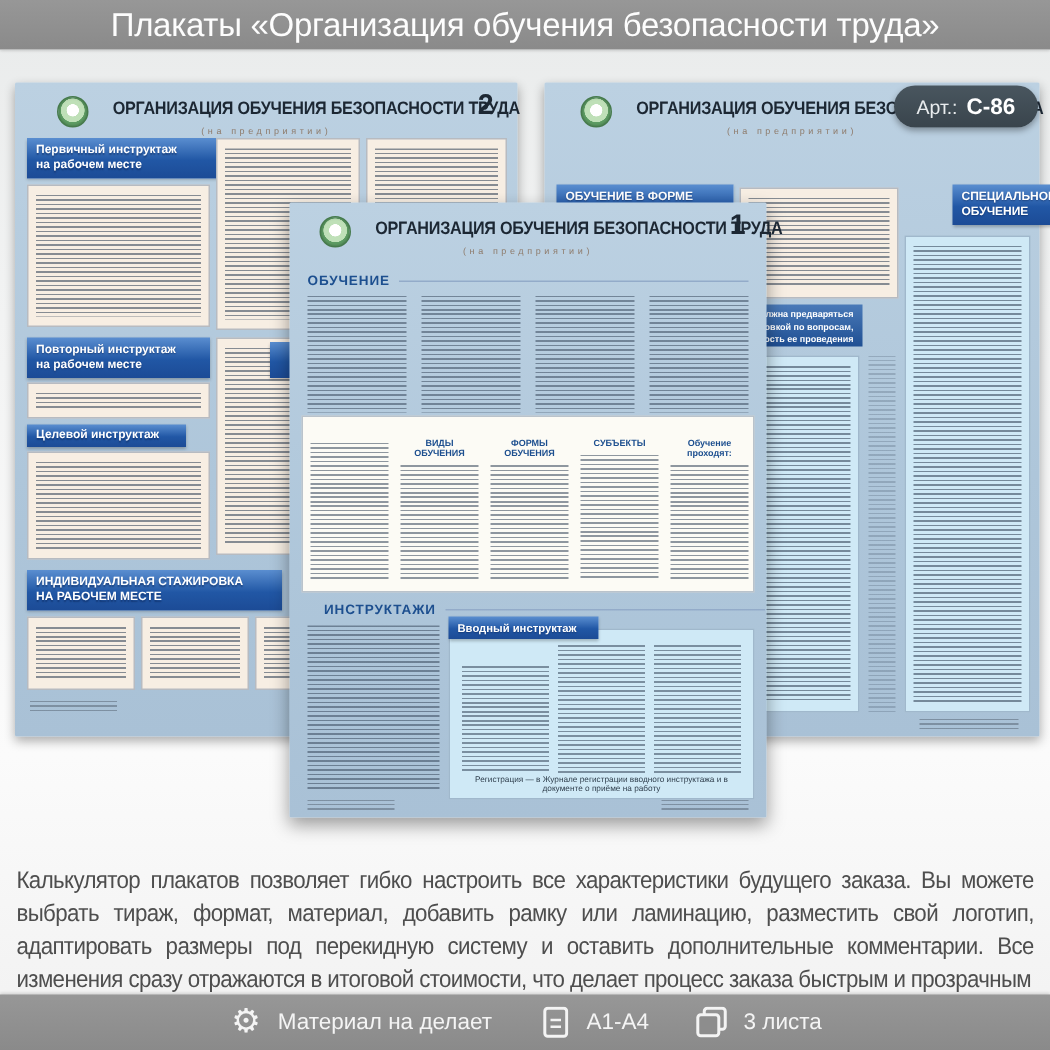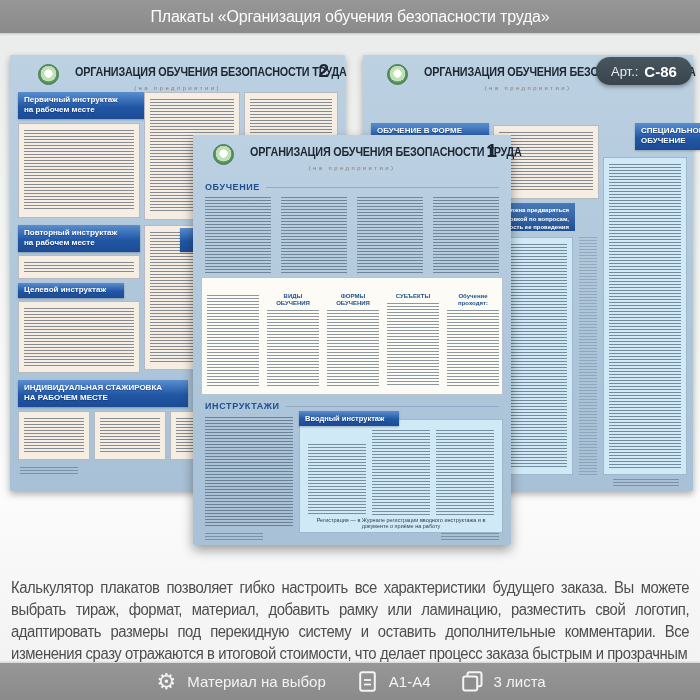--- a/index.html
+++ b/index.html
@@ -6,21 +6,21 @@
   body{
     width:700px;height:700px;position:relative;overflow:hidden;
     font-family:"Liberation Sans",sans-serif;
     background:linear-gradient(180deg,#e9ebeb 0%,#f2f3f3 30%,#fbfbfb 72%,#f1f1f1 100%);
   }
   
   .bar{
     position:absolute;left:0;right:0;background:linear-gradient(180deg,#979797,#8a8a8a);
     color:#fdfdfd;display:flex;align-items:center;justify-content:center;
   }
-  .bar.top{top:0;height:33px;font-size:16px;letter-spacing:-.2px;box-shadow:0 1px 2px rgba(0,0,0,.18);}
+  .bar.top{top:0;height:33px;font-size:22px;letter-spacing:-.2px;box-shadow:0 1px 2px rgba(0,0,0,.18);}
   .bar.bottom{bottom:0;height:37px;gap:30px;box-shadow:0 -1px 2px rgba(0,0,0,.15);}
   .f-item{display:flex;align-items:center;gap:9px;font-size:15px;color:#f4f4f4;}
   .f-ico{display:flex;align-items:center;justify-content:center;width:24px;height:24px;}
   .f-ico.gear{font-size:22px;line-height:1;font-family:"DejaVu Sans",sans-serif;}
   
   .poster{
     position:absolute;background:linear-gradient(180deg,#bcd1e2,#aec6da 60%,#a9c1d6);
     box-shadow:0 3px 7px rgba(0,0,0,.32);border-radius:1px;
   }
   .poster.front{box-shadow:0 5px 12px rgba(0,0,0,.38);}
@@ -194,21 +194,21 @@
       <div class="fill"></div>
   </div>
   <div class="pcol" style="left:194px;top:158px;width:52px;height:94px;">
     <div class="pcol-h">СУБЪЕКТЫ</div>
       <div class="fill"></div>
   </div>
   <div class="pcol" style="left:254px;top:158px;width:52px;height:94px;">
     <div class="pcol-h">Обучение проходят:</div>
       <div class="fill"></div>
   </div>
-  <div class="rule-head" style="left:12px;top:266px;width:294px;">
+  <div class="rule-head" style="left:23px;top:266px;width:294px;">
     <span class="ht">ИНСТРУКТАЖИ</span>
       <div class="rl"></div>
   </div>
   <div class="mcol" style="left:12px;top:282px;width:88px;height:110px;"></div>
   <div class="panel bluep" style="left:106px;top:284px;width:204px;height:114px;">
     <div class="pcol" style="left:8px;top:24px;width:58px;height:72px;">
         <div class="fill"></div>
       </div>
     <div class="pcol" style="left:72px;top:10px;width:58px;height:86px;">
         <div class="fill"></div>
@@ -228,21 +228,21 @@
   <span class="code">С-86</span>
 </div>
 
 <div class="desc">
   <div class="desc-inner">Калькулятор плакатов позволяет гибко настроить все характеристики будущего заказа. Вы можете выбрать тираж, формат, материал, добавить рамку или ламинацию, разместить свой логотип, адаптировать размеры под перекидную систему и оставить дополнительные комментарии. Все изменения сразу отражаются в итоговой стоимости, что делает процесс заказа быстрым и прозрачным</div>
 </div>
 
 <div class="bar bottom">
   <div class="f-item">
     <span class="f-ico gear">⚙</span>
-    <span>Материал на выбор</span>
+    <span>Материал на делает</span>
   </div>
   <div class="f-item">
     <span class="f-ico">
       <svg width="17" height="21" viewBox="0 0 17 21">
           <rect x="1.2" y="1.2" width="14.6" height="18.6" rx="2" fill="none" stroke="#f4f4f4" stroke-width="2"></rect>
           <line x1="5" y1="9" x2="12" y2="9" stroke="#f4f4f4" stroke-width="1.8"></line>
           <line x1="5" y1="13.5" x2="12" y2="13.5" stroke="#f4f4f4" stroke-width="1.8"></line>
         </svg>
     </span>
     <span>А1-А4</span>

